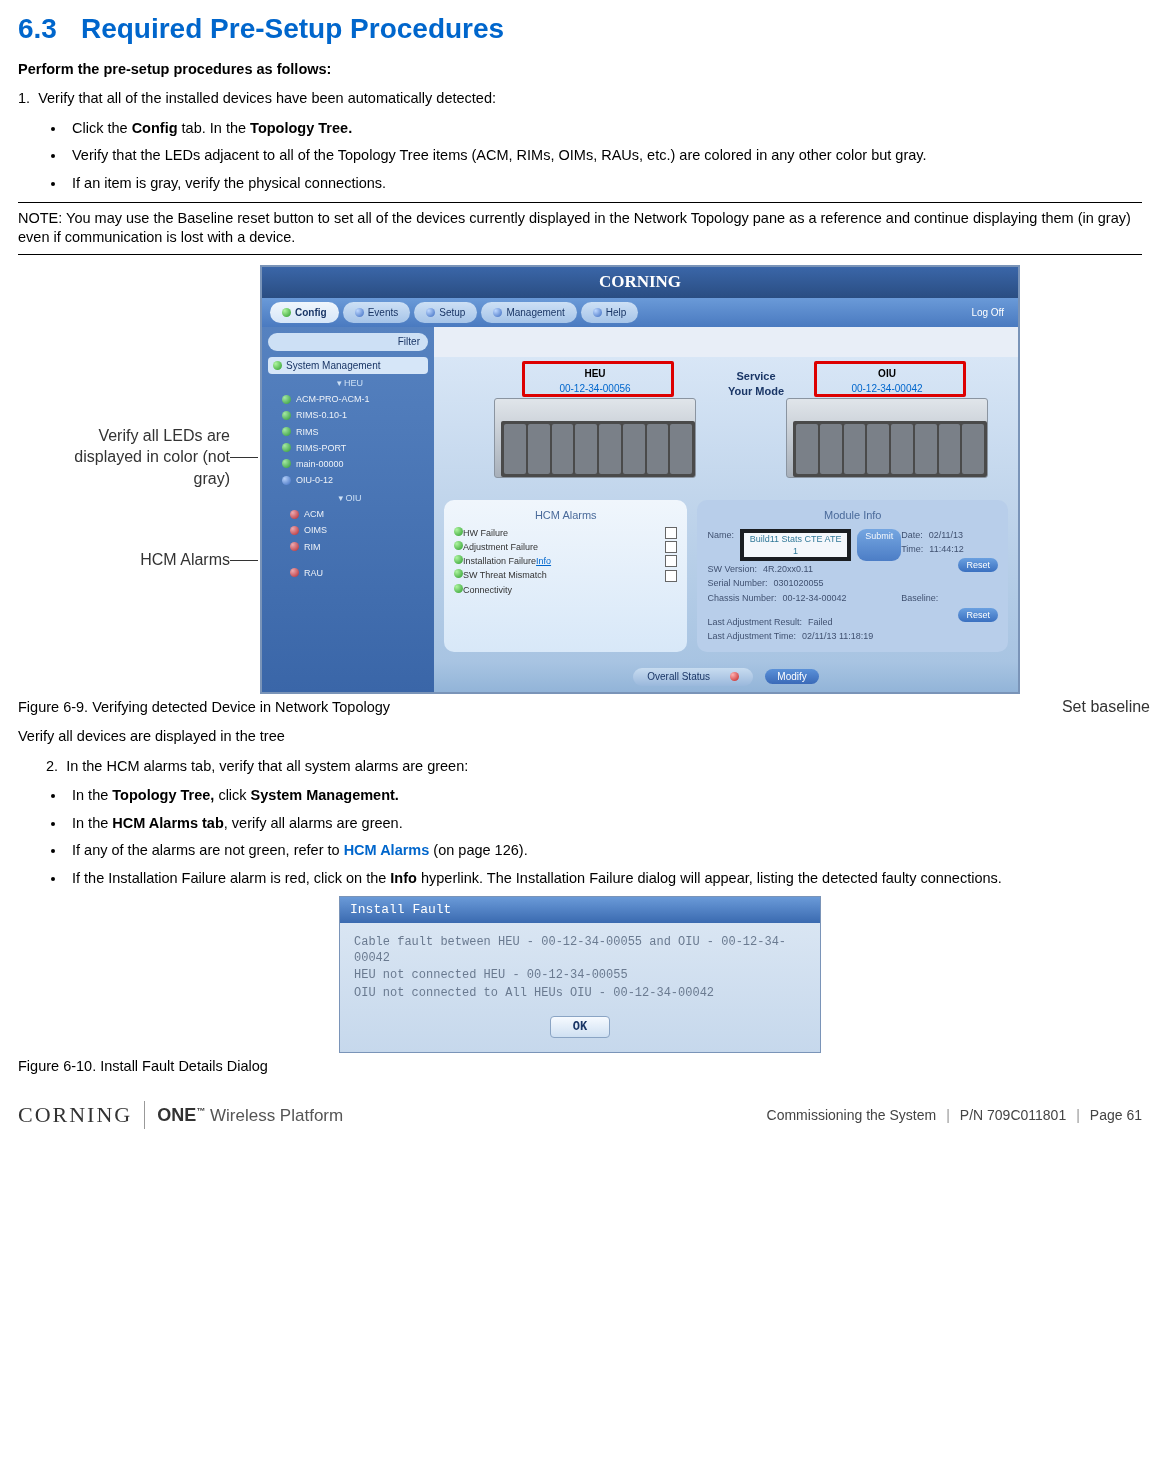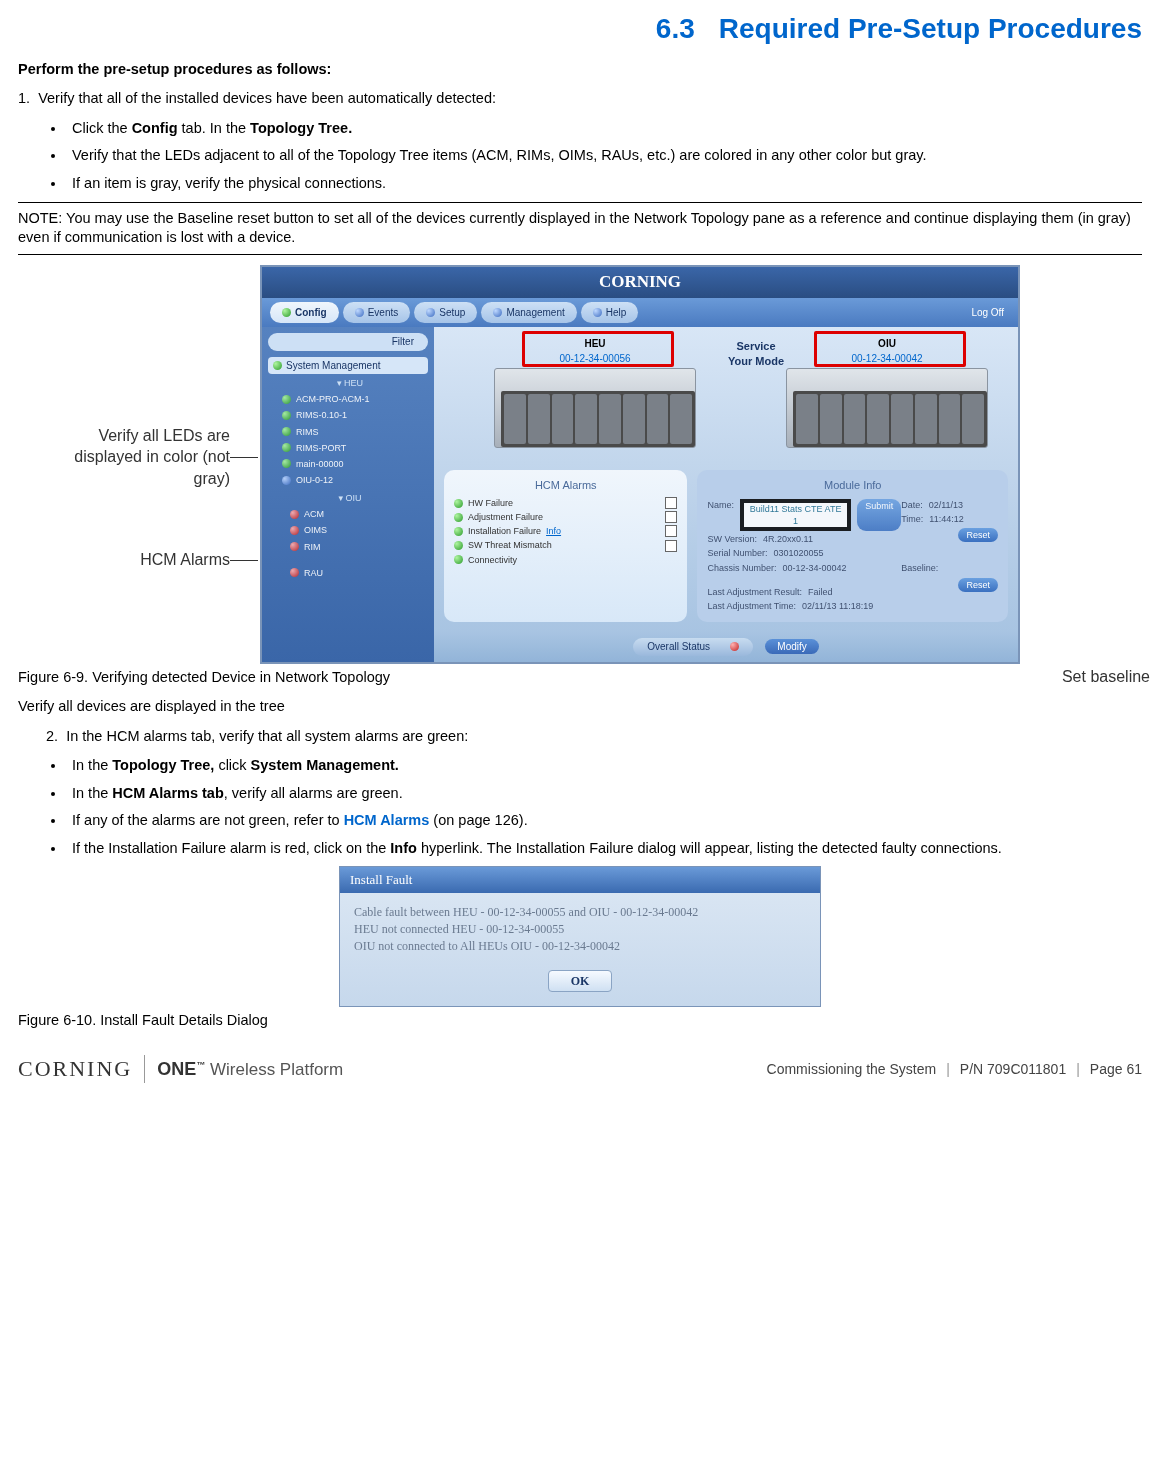--- a/index.html
+++ b/index.html
@@ -10,21 +10,20 @@
     padding: 10px 18px 0 18px;
     line-height: 1.35;
     width: 1124px;
   }
   h2.section-heading {
     color: #0066cc;
     font-size: 28px;
     font-weight: bold;
     margin: 0 0 12px 0;
     font-family: Arial, Helvetica, sans-serif;
-    text-align: right;
   }
   .section-num { margin-right: 24px; }
   .bold { font-weight: bold; }
   p { margin: 0 0 10px 0; }
   ul.bullets {
     list-style: disc;
     margin: 0 0 8px 0;
     padding-left: 48px;
   }
   ul.bullets li { margin-bottom: 8px; padding-left: 6px; }
@@ -117,21 +116,21 @@
     width: 160px;
     background: linear-gradient(#5682c0, #3a66a8);
     padding: 6px;
     color: #fff;
     min-height: 320px;
   }
   .sidebar-filter {
     background: #cde0f5;
     color: #1a3666;
     border-radius: 10px;
-    padding: 2px 14px;
+    padding: 2px 8px;
     margin-bottom: 6px;
     text-align: right;
     font-size: 10px;
   }
   .tree-root {
     background: #d6e6f8;
     color: #1a3666;
     padding: 2px 5px;
     border-radius: 4px;
     margin-bottom: 3px;
@@ -143,21 +142,21 @@
   .tree-item {
     display: flex;
     align-items: center;
     gap: 5px;
     padding: 2px 4px 2px 14px;
     font-size: 9px;
     filter: blur(0.4px);
     opacity: 0.9;
   }
   .tree-sub { padding-left: 22px; }
-  .maincol { flex: 1; background: #404040; }
+  .maincol { flex: 1; background: #404040; margin-top: 30px; }
   .preview-row {
     display: flex;
     gap: 30px;
     padding: 10px 30px 14px 60px;
     background: linear-gradient(#d8e6f6, #c2d6ec);
     position: relative;
   }
   .device-preview { text-align: center; position: relative; }
   .device-preview .dlabel { font-size: 10px; color: #000; font-weight: bold; }
   .device-preview .dserial { font-size: 10px; color: #0066cc; border-bottom: 1px solid #0066cc; display: inline-block; margin-bottom: 2px; }
@@ -195,40 +194,40 @@
     flex: 1.3;
     background: #b8ceea;
     border-radius: 10px;
     padding: 8px 10px;
     min-height: 130px;
     color: #2a3a5a;
     position: relative;
   }
   .panel-title { color: #4a6a9a; font-size: 11px; margin-bottom: 4px; }
   .alarm-row { display: flex; align-items: center; gap: 5px; font-size: 9px; margin: 2px 0; justify-content: space-between;}
-  .alarm-row .albl { display:flex; align-items:center; gap:5px; filter: blur(0.3px);}
+  .alarm-row .albl { display:flex; filter: blur(0.3px);}
   .chk { width: 10px; height: 10px; border: 1px solid #666; background: #fff; }
   .info-link { color: #0066cc; text-decoration: underline; }
   .module-line { font-size: 9px; margin: 2px 0; display: flex; gap: 6px; filter: blur(0.4px); opacity: 0.85;}
   .name-box { background:#fff; border:4px solid #000000; padding:0 4px; color:#1a6a8a;}
   .small-btn { background: linear-gradient(#6aa0e0,#3a70c0); color:#fff; border-radius:9px; padding:1px 8px; font-size:9px; display:inline-block;}
   .overall-status {
     padding: 6px 26px;
     background: linear-gradient(#a8c4e2, #92b4d8);
   }
   .status-pill { background: linear-gradient(#c8dcf0,#9ab8dc); border-radius: 12px; padding: 2px 14px; font-size: 10px; color:#1a3666; display:inline-flex; align-items:center; gap:20px;}
   .modify-btn { background: linear-gradient(#5a90d8,#3a6ab8); color:#fff; border-radius:12px; padding:2px 12px; font-size:10px;}
 
   
   .fault-dialog {
     display: inline-block;
     width: 480px;
     border: 1px solid #7a94b8;
     background: linear-gradient(#dde8f4, #c6d8ec);
-    font-family: Liberation Serif, serif;
+    font-family: Liberation Mono, monospace;
   }
   .fault-title {
     background: linear-gradient(#6a9ad8, #3a6ab0);
     color: #fff;
     font-size: 13px;
     padding: 4px 10px;
     text-align: left;
     filter: blur(0.4px);
   }
   .fault-body {

